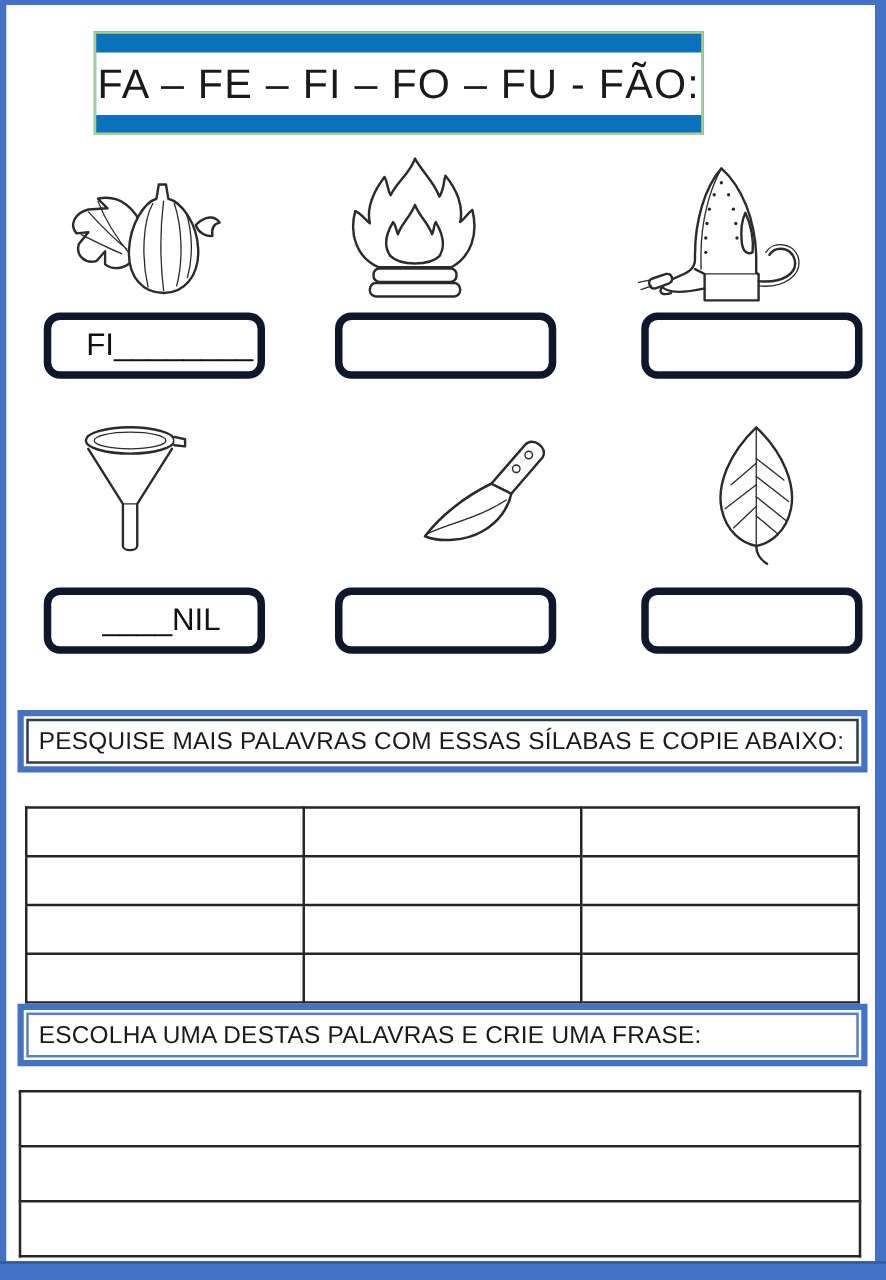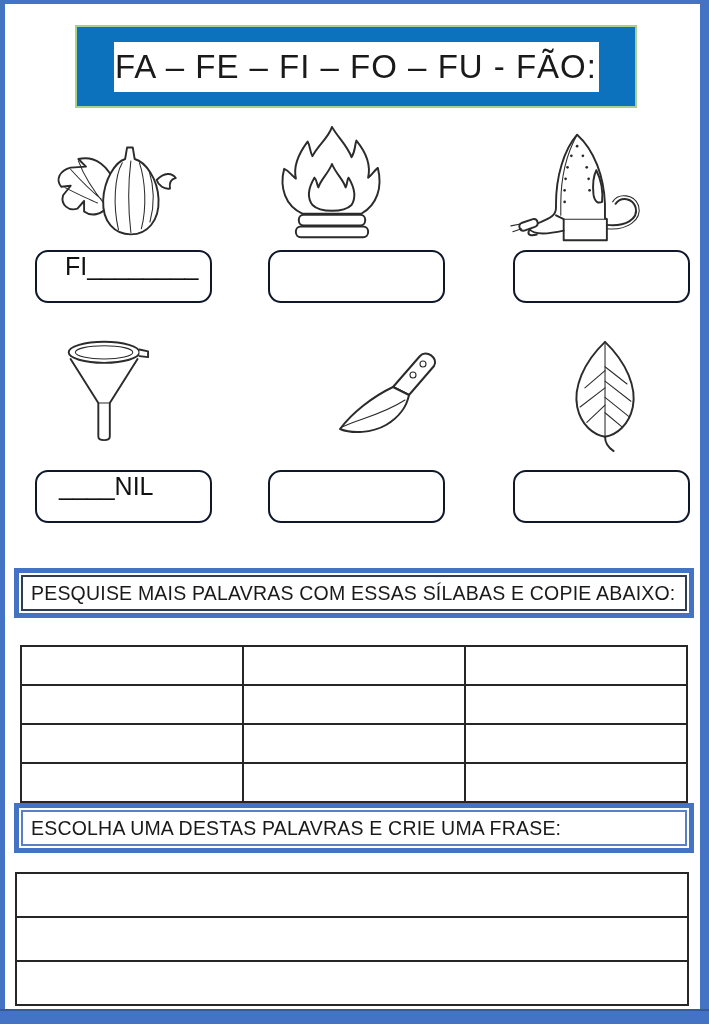--- a/index.html
+++ b/index.html
@@ -8,37 +8,37 @@
     font-family:"Liberation Sans", sans-serif;color:#1a1a1a;overflow:hidden;
   }
   
   .frame-left{position:absolute;left:0;top:0;width:5px;height:1024px;background:#4472C4;}
   .frame-top{position:absolute;left:0;top:0;width:709px;height:4px;background:#4472C4;}
   .frame-right{position:absolute;right:0;top:0;width:9px;height:1024px;background:#4472C4;}
   .frame-bottom{position:absolute;left:0;bottom:0;width:709px;height:13px;background:#4472C4;border-top:2px solid #35599b;}
 
   
   .header{
-    position:absolute;left:75px;top:25px;width:562px;height:83px;
+    position:absolute;left:75px;top:25px;width:488px;height:83px;
     background:#0D72BD;border:2px solid #A9D18E;box-sizing:border-box;
     display:flex;align-items:center;justify-content:center;
   }
   .header-inner{
     width:485px;height:50px;background:#ffffff;
     display:flex;align-items:center;justify-content:center;
   }
   .header-title{font-size:33px;letter-spacing:1px;color:#1a1a1a;}
 
   
   .img-wrap{position:absolute;}
   .img-wrap svg{display:block;width:100%;height:100%;}
   .answer-box{
     position:absolute;height:53px;width:177px;box-sizing:border-box;
-    border:2px solid #0f172a;border-radius:13px;background:#fff;
-    display:flex;align-items:flex-start;
+    border:6px solid #0f172a;border-radius:13px;background:#fff;
+    display:flex;align-items:center;
   }
   .answer-text{font-size:25px;padding-left:28px;white-space:pre;color:#111;}
 
   
   .banner{
     position:absolute;left:14px;width:680px;height:50px;box-sizing:border-box;
     border:5px solid #4472C4;background:#fff;padding:2px;
   }
   .banner-inner{
     width:100%;height:100%;box-sizing:border-box;border:2px solid #2E3B55;
@@ -152,21 +152,21 @@
 </div>
 <div class="img-wrap" style="left:558px;top:338px;width:95px;height:115px;">
   <svg viewBox="0 0 95 120">
     <path class="lineart fillwhite" d="M47,4 C24,26 14,52 18,72 C22,91 35,101 47,103 C59,101 72,91 76,72 C80,52 70,26 47,4 Z"></path>
     <path class="lineart-thin" d="M47,4 L47,103"></path>
     <path class="lineart-thin" d="M47,30 L70,48 M47,45 L74,66 M47,62 L72,82 M47,78 L65,93 M47,34 L26,52 M47,52 L21,72 M47,70 L28,88"></path>
     <path class="lineart" d="M47,103 C47,110 50,114 56,118"></path>
   </svg>
 </div>
 
-<div class="answer-box" style="left:35px;top:470px;">
+<div class="answer-box" style="left:35px;top:470px;padding-left:19px;">
   <span class="answer-text" style="padding-left:22px;">____NIL</span>
 </div>
 <div class="answer-box" style="left:268px;top:470px;">
   <span class="answer-text"></span>
 </div>
 <div class="answer-box" style="left:513px;top:470px;">
   <span class="answer-text"></span>
 </div>
 
 <div class="banner" style="top:568px;">

